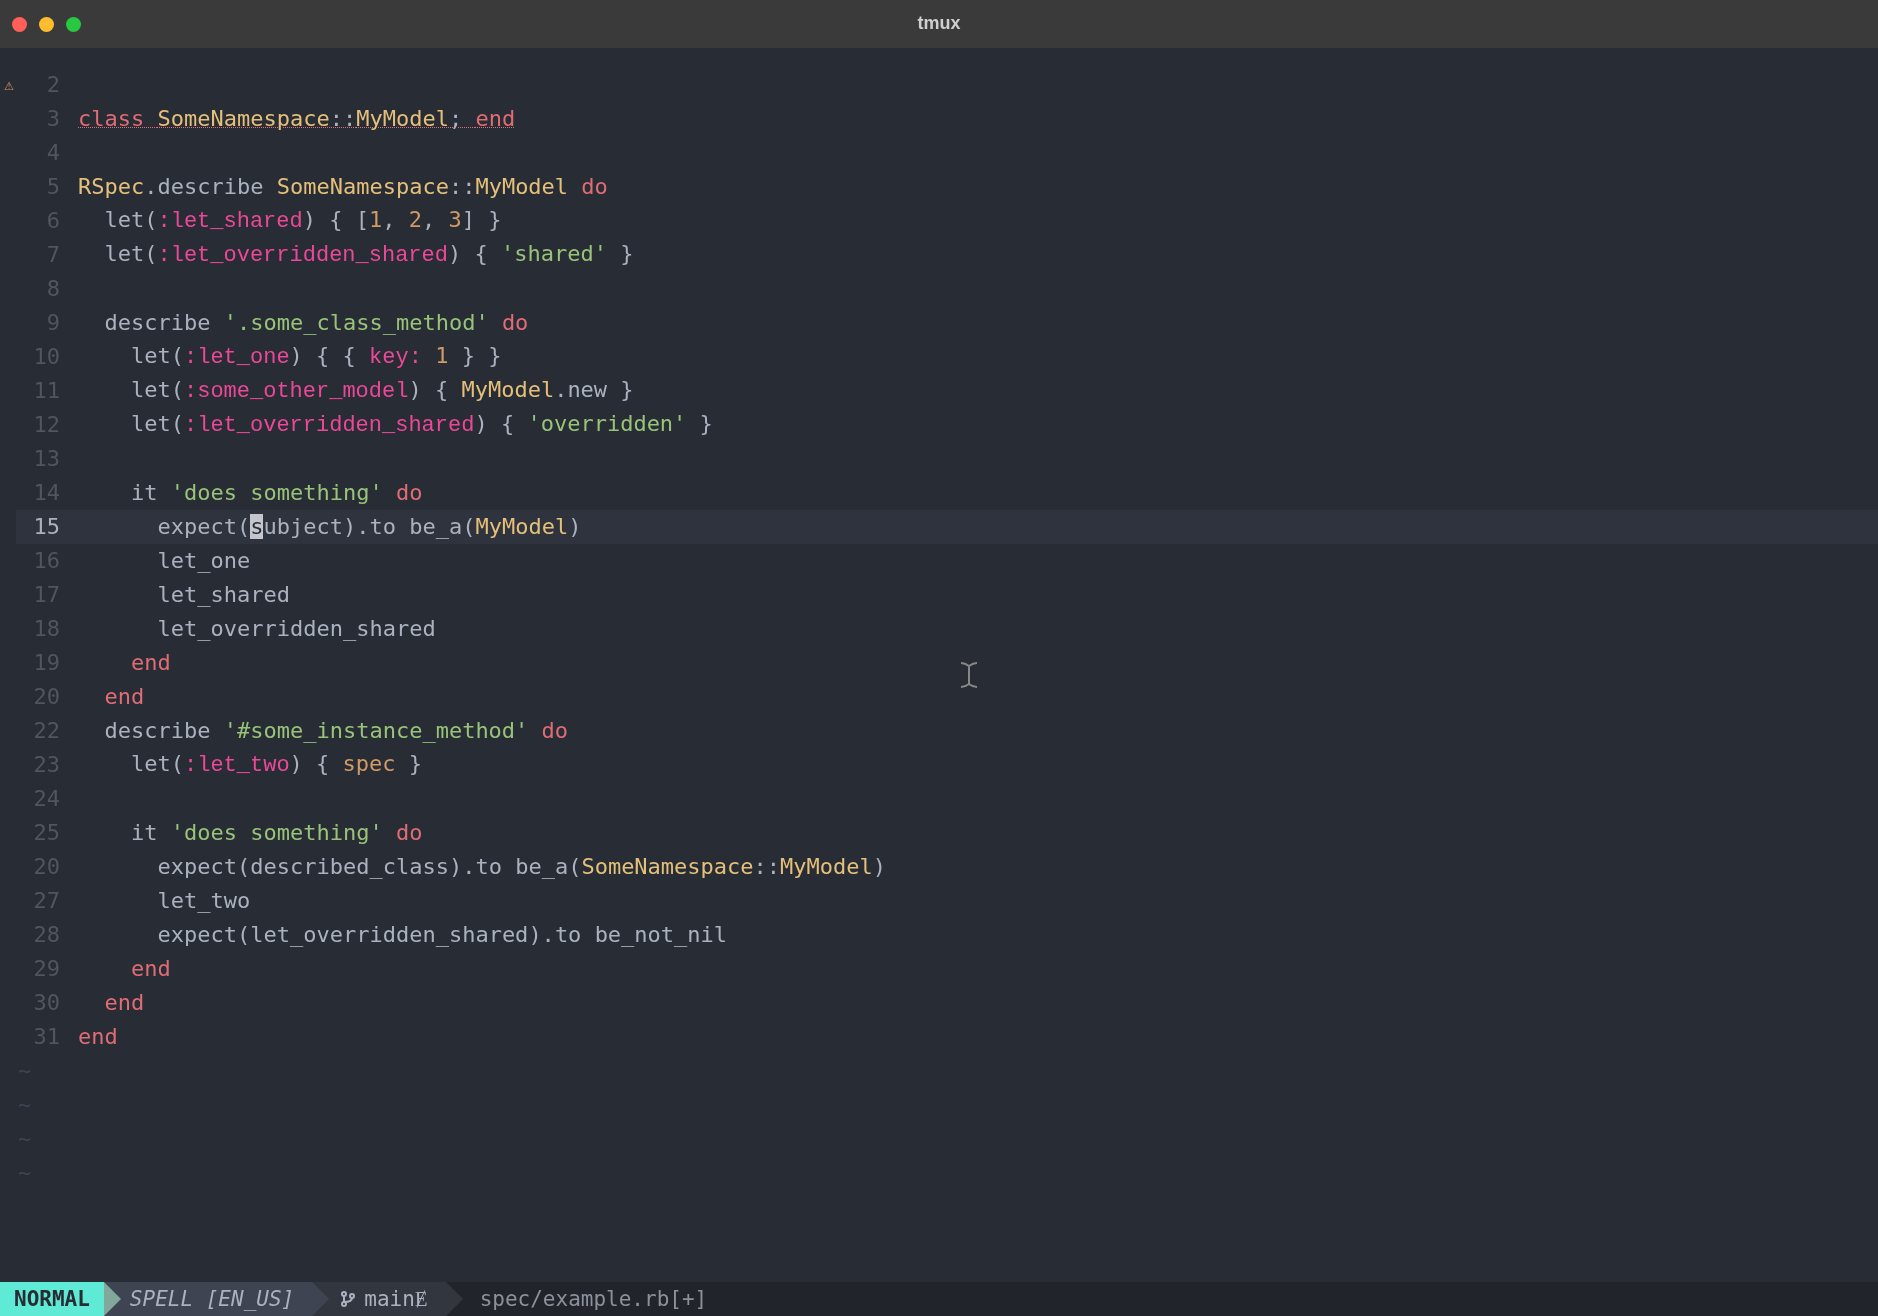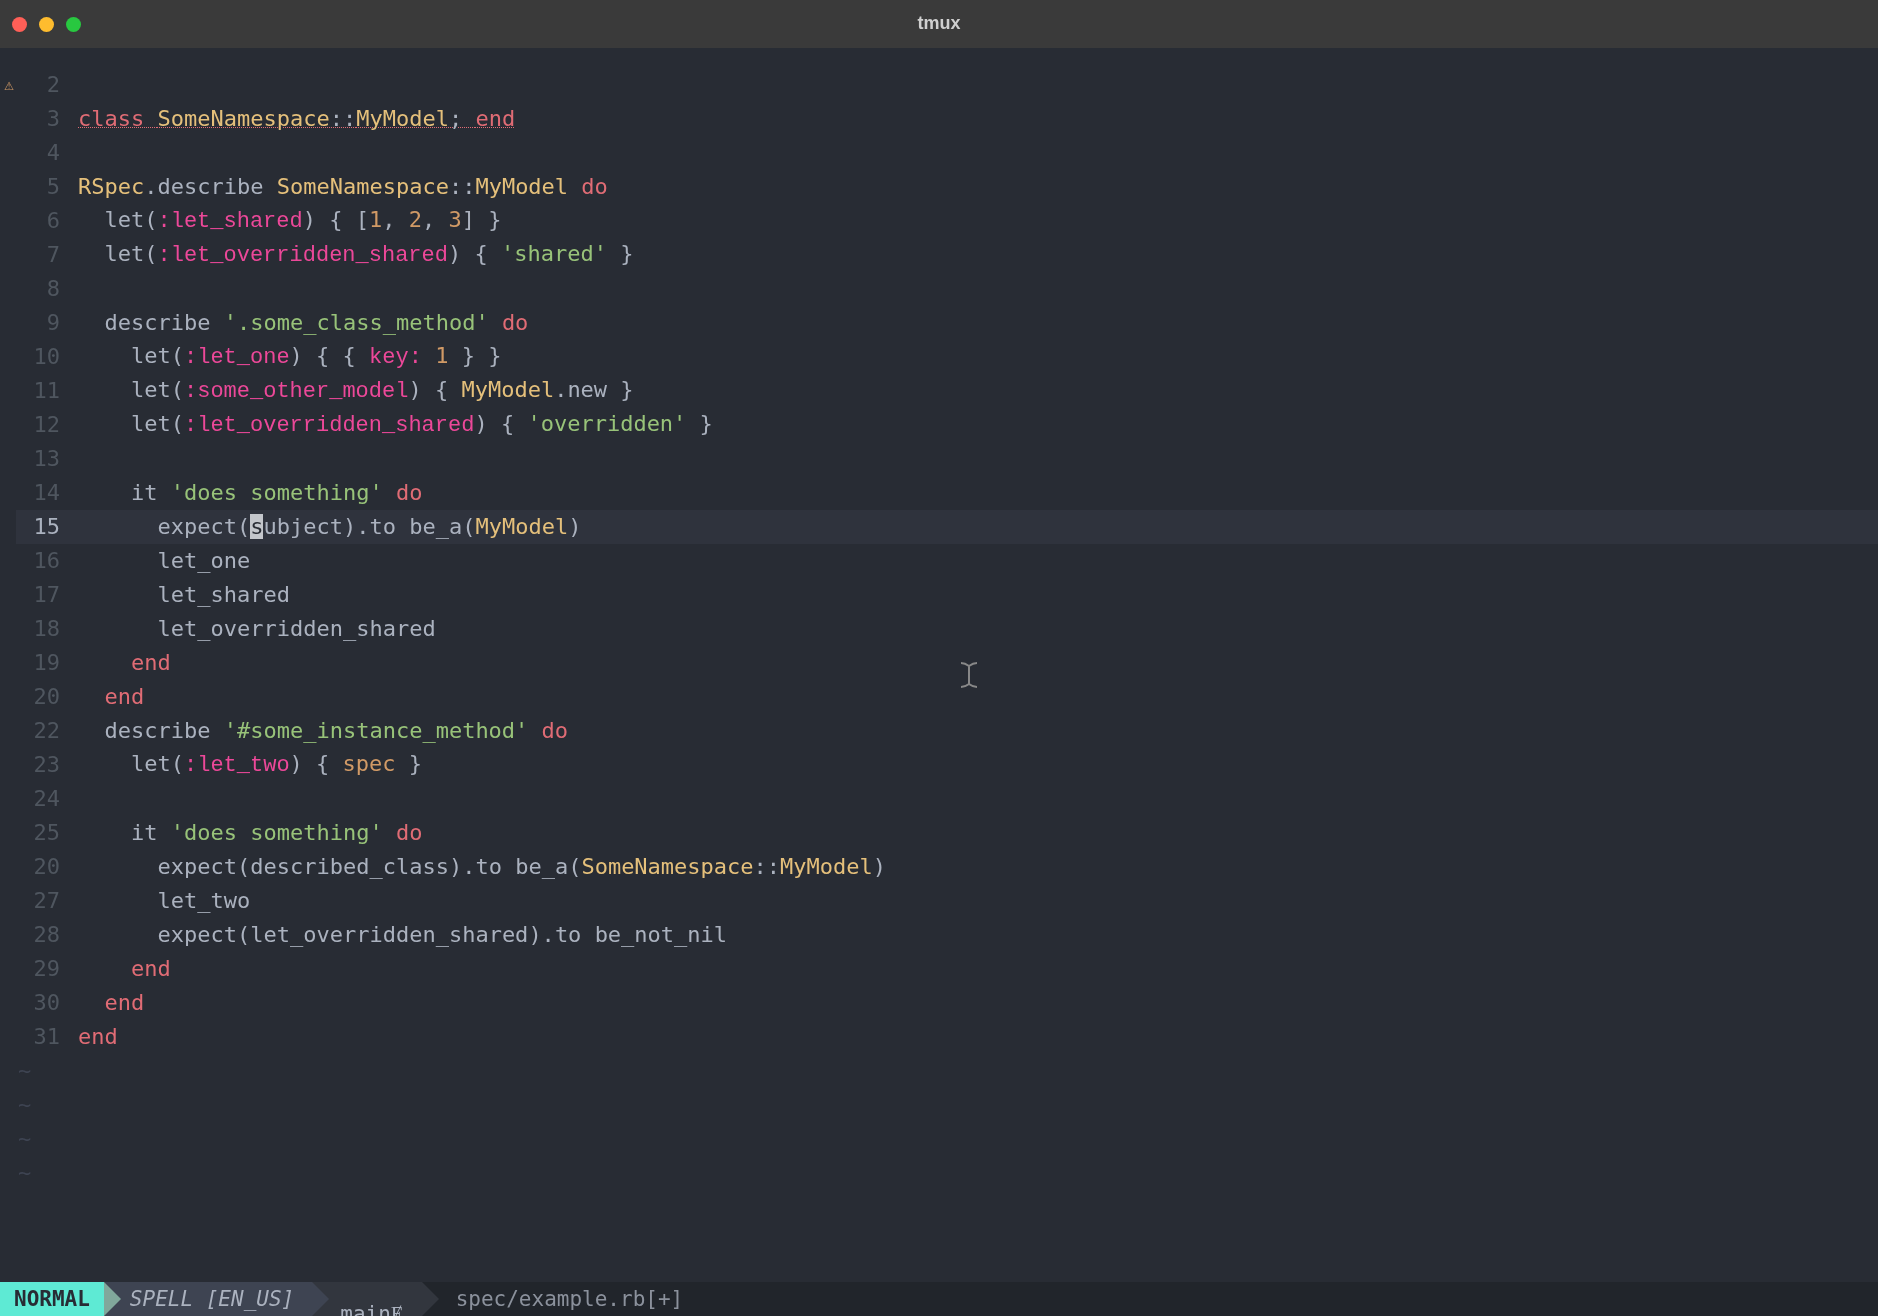--- a/index.html
+++ b/index.html
@@ -170,23 +170,22 @@
     border-bottom: 17px solid transparent;
     border-left: 17px solid #3e4452;
     z-index: 2;
   }
   .sb-branch {
     background: #32363e;
     color: #abb2bf;
     padding: 0 18px 0 28px;
     display: flex;
     align-items: center;
-    gap: 16px;
+    gap: 8px;
     position: relative;
-    flex-direction: column;
   }
   .sb-branch::after {
     content: "";
     position: absolute;
     right: -17px;
     top: 0;
     width: 0; height: 0;
     border-top: 17px solid transparent;
     border-bottom: 17px solid transparent;
     border-left: 17px solid #32363e;

